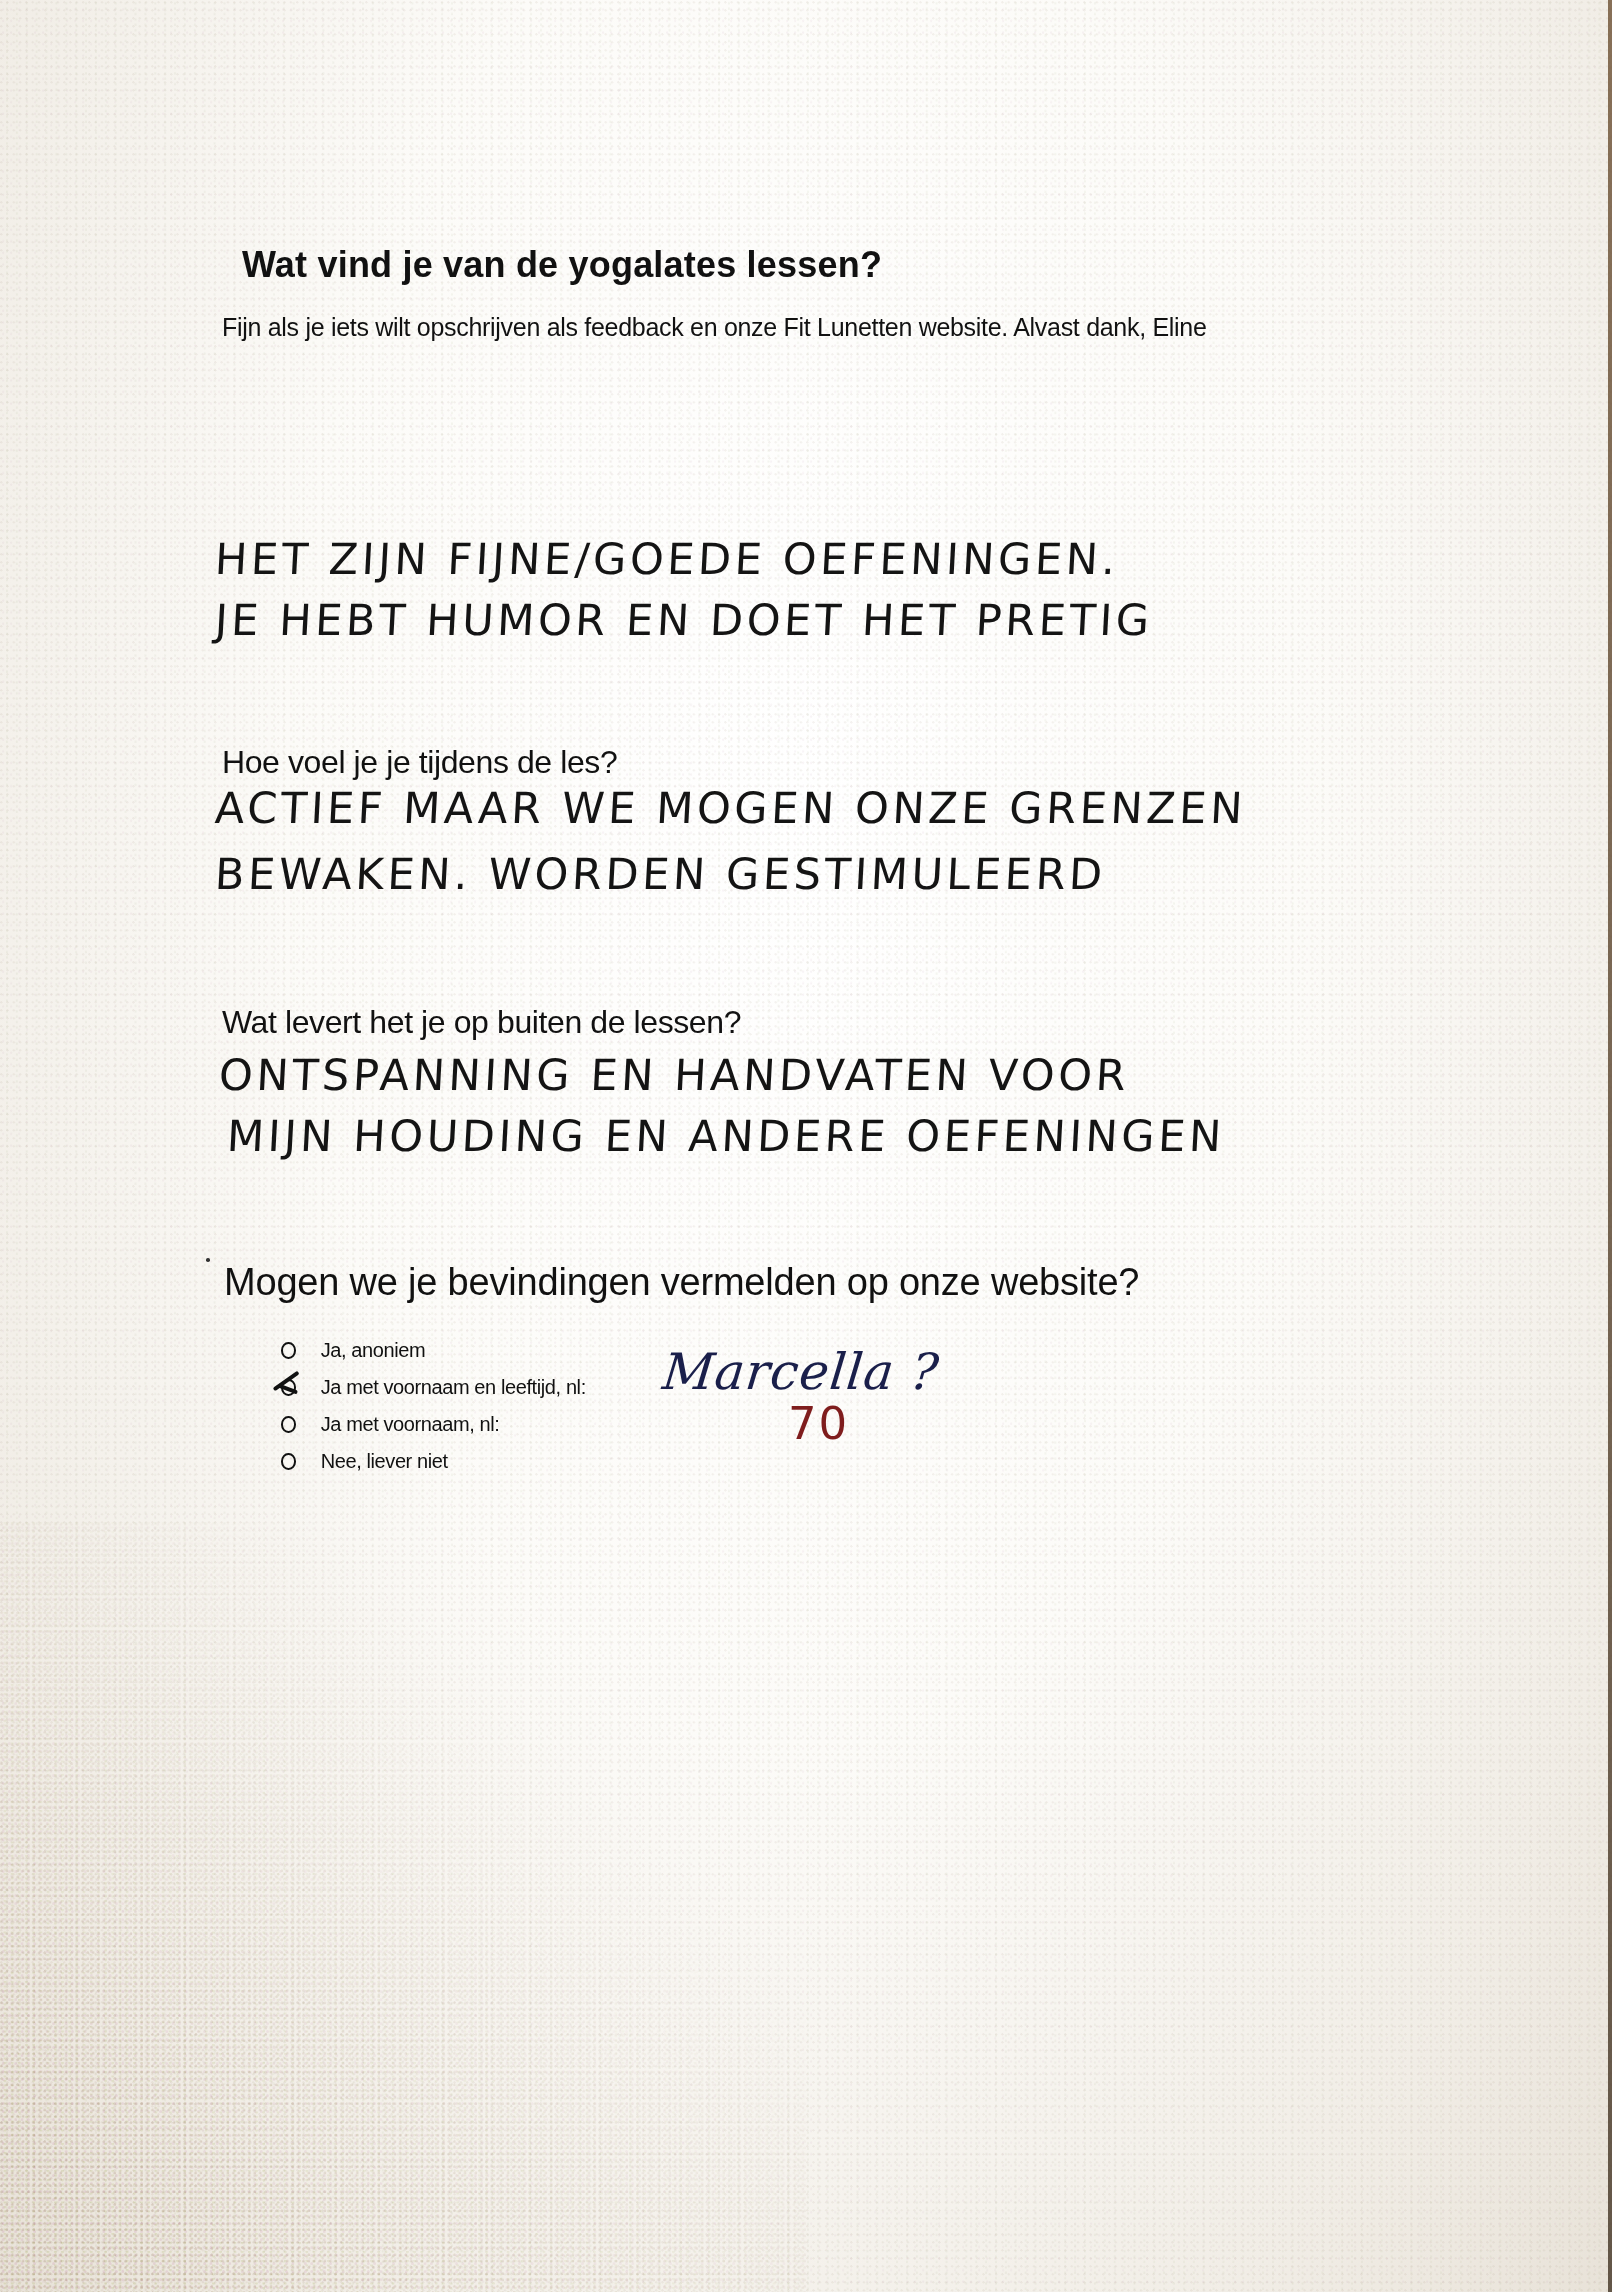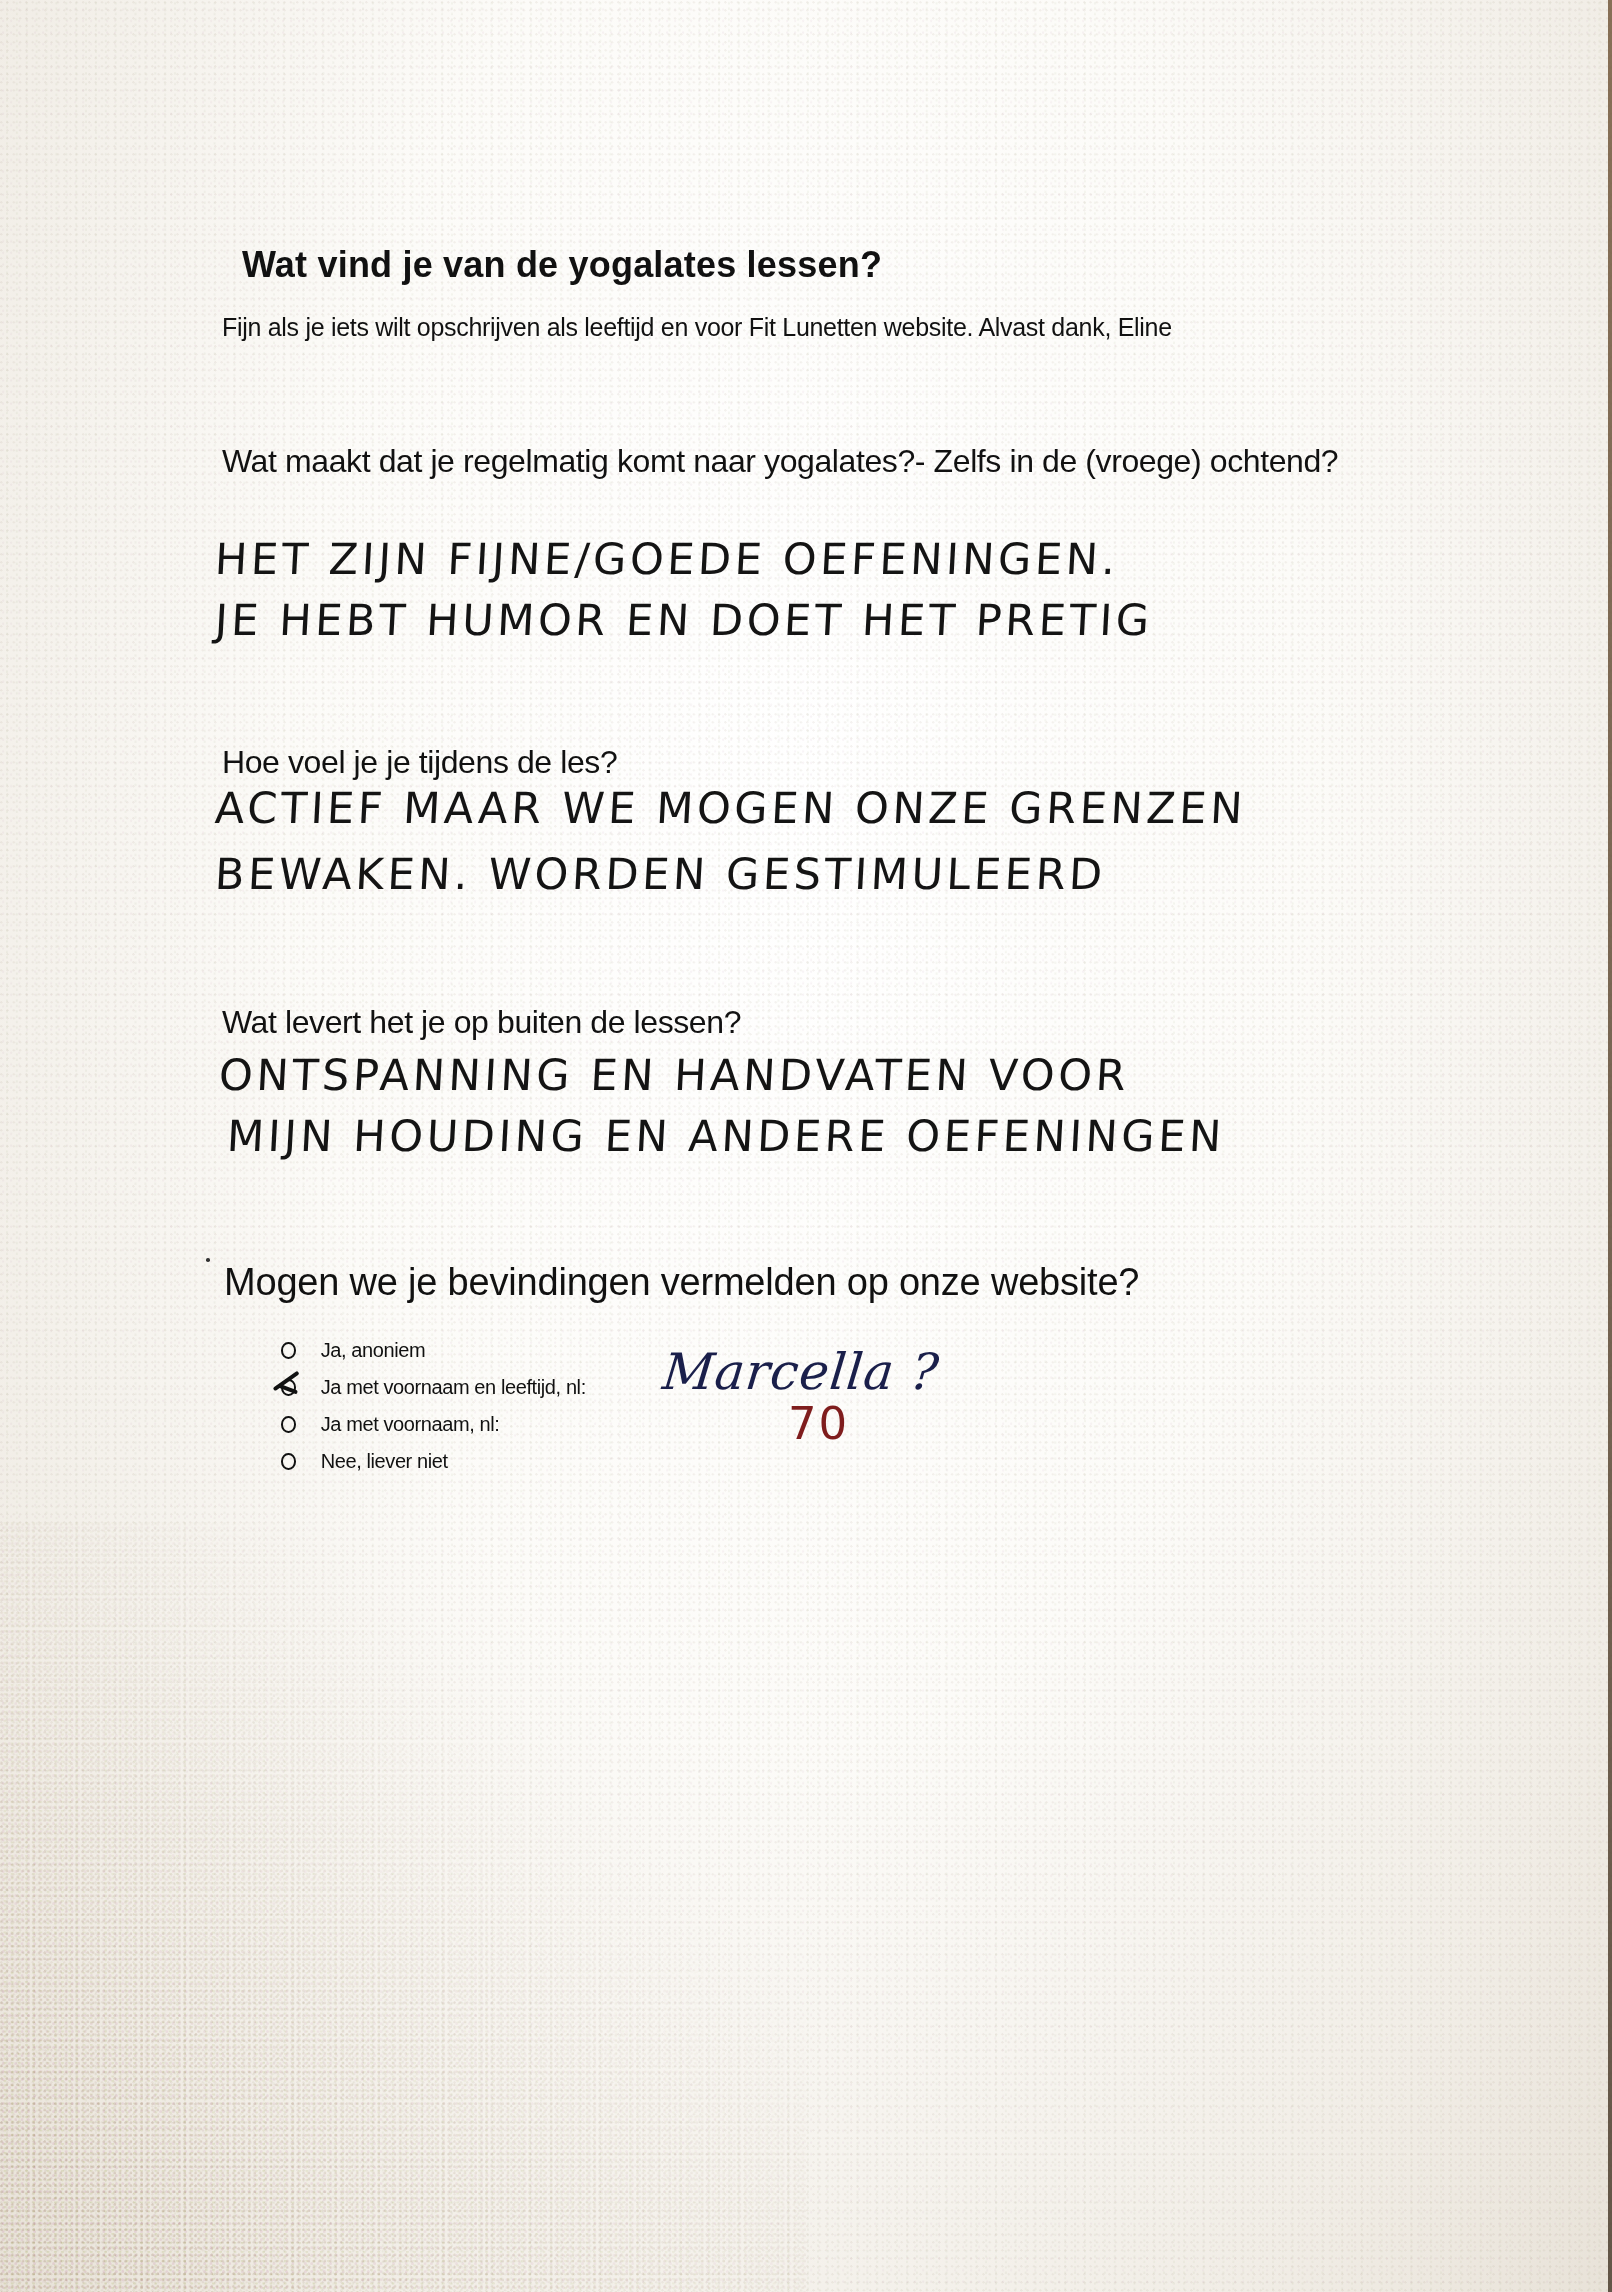--- a/index.html
+++ b/index.html
@@ -172,23 +172,22 @@
 </head>
 <body>
 
 <div class="paper"></div>
 <div class="grain"></div>
 <div class="grain-heavy"></div>
 <div class="edge-right"></div>
 
 <div class="content">
   <div class="title">Wat vind je van de yogalates lessen?</div>
-  <div class="subtitle">Fijn als je iets wilt opschrijven als leeftijd en voor Fit Lunetten website. Alvast dank, Eline</div>
-
-  <div class="question q1">Wat maakt dat je regelmatig komt naar yogalates?- Zelfs in de (vroege) ochtend?</div>
+  <div class="subtitle">Fijn als je iets wilt opschrijven als feedback en onze Fit Lunetten website. Alvast dank, Eline</div>
+
   <div class="hand a1l1">HET ZIJN FIJNE/GOEDE OEFENINGEN.</div>
   <div class="hand a1l2">JE HEBT HUMOR EN DOET HET PRETIG</div>
 
   <div class="question q2">Hoe voel je je tijdens de les?</div>
   <div class="hand a2l1">ACTIEF MAAR WE MOGEN ONZE GRENZEN</div>
   <div class="hand a2l2">BEWAKEN. WORDEN GESTIMULEERD</div>
 
   <div class="question q3">Wat levert het je op buiten de lessen?</div>
   <div class="hand a3l1">ONTSPANNING EN HANDVATEN VOOR</div>
   <div class="hand a3l2">MIJN HOUDING EN ANDERE OEFENINGEN</div>

